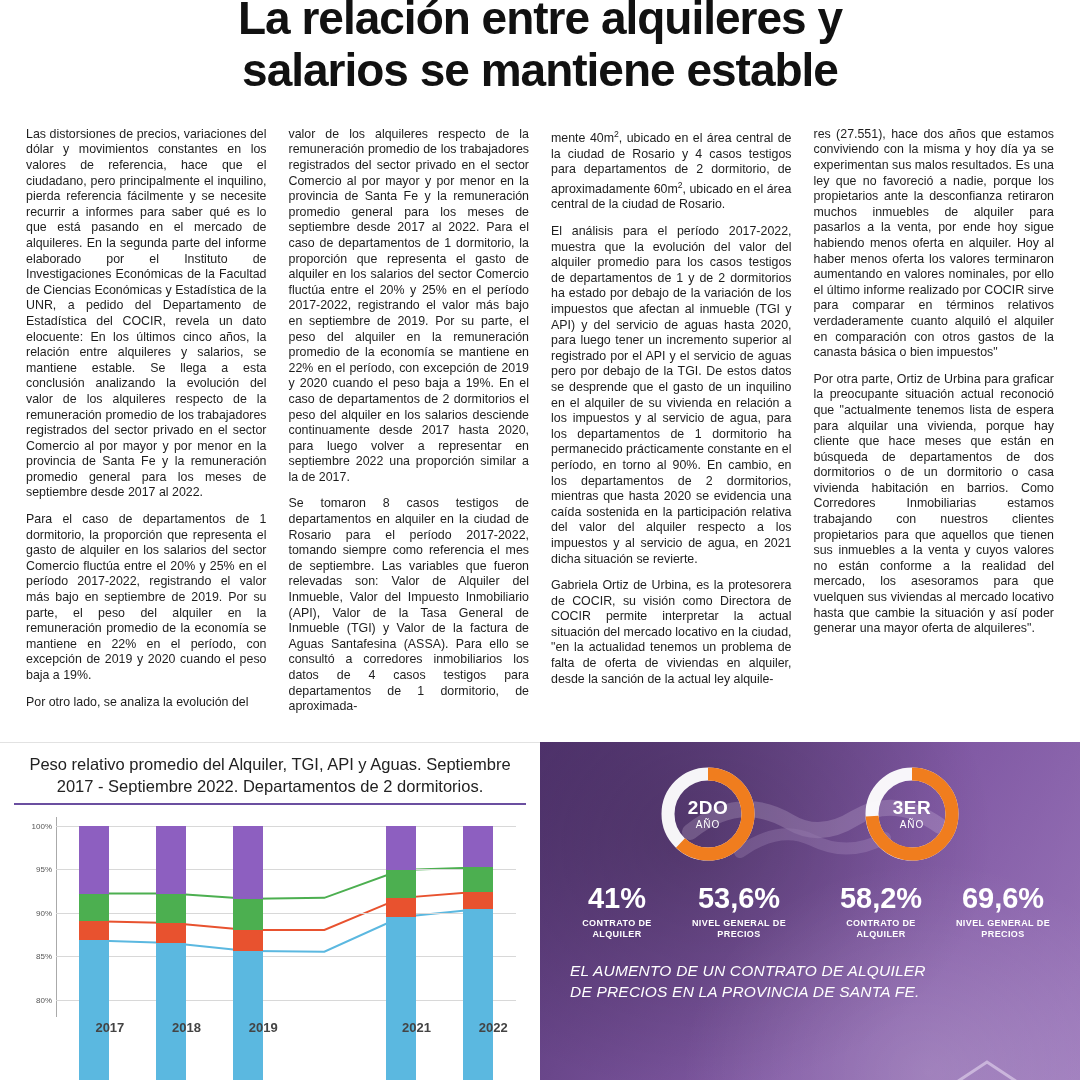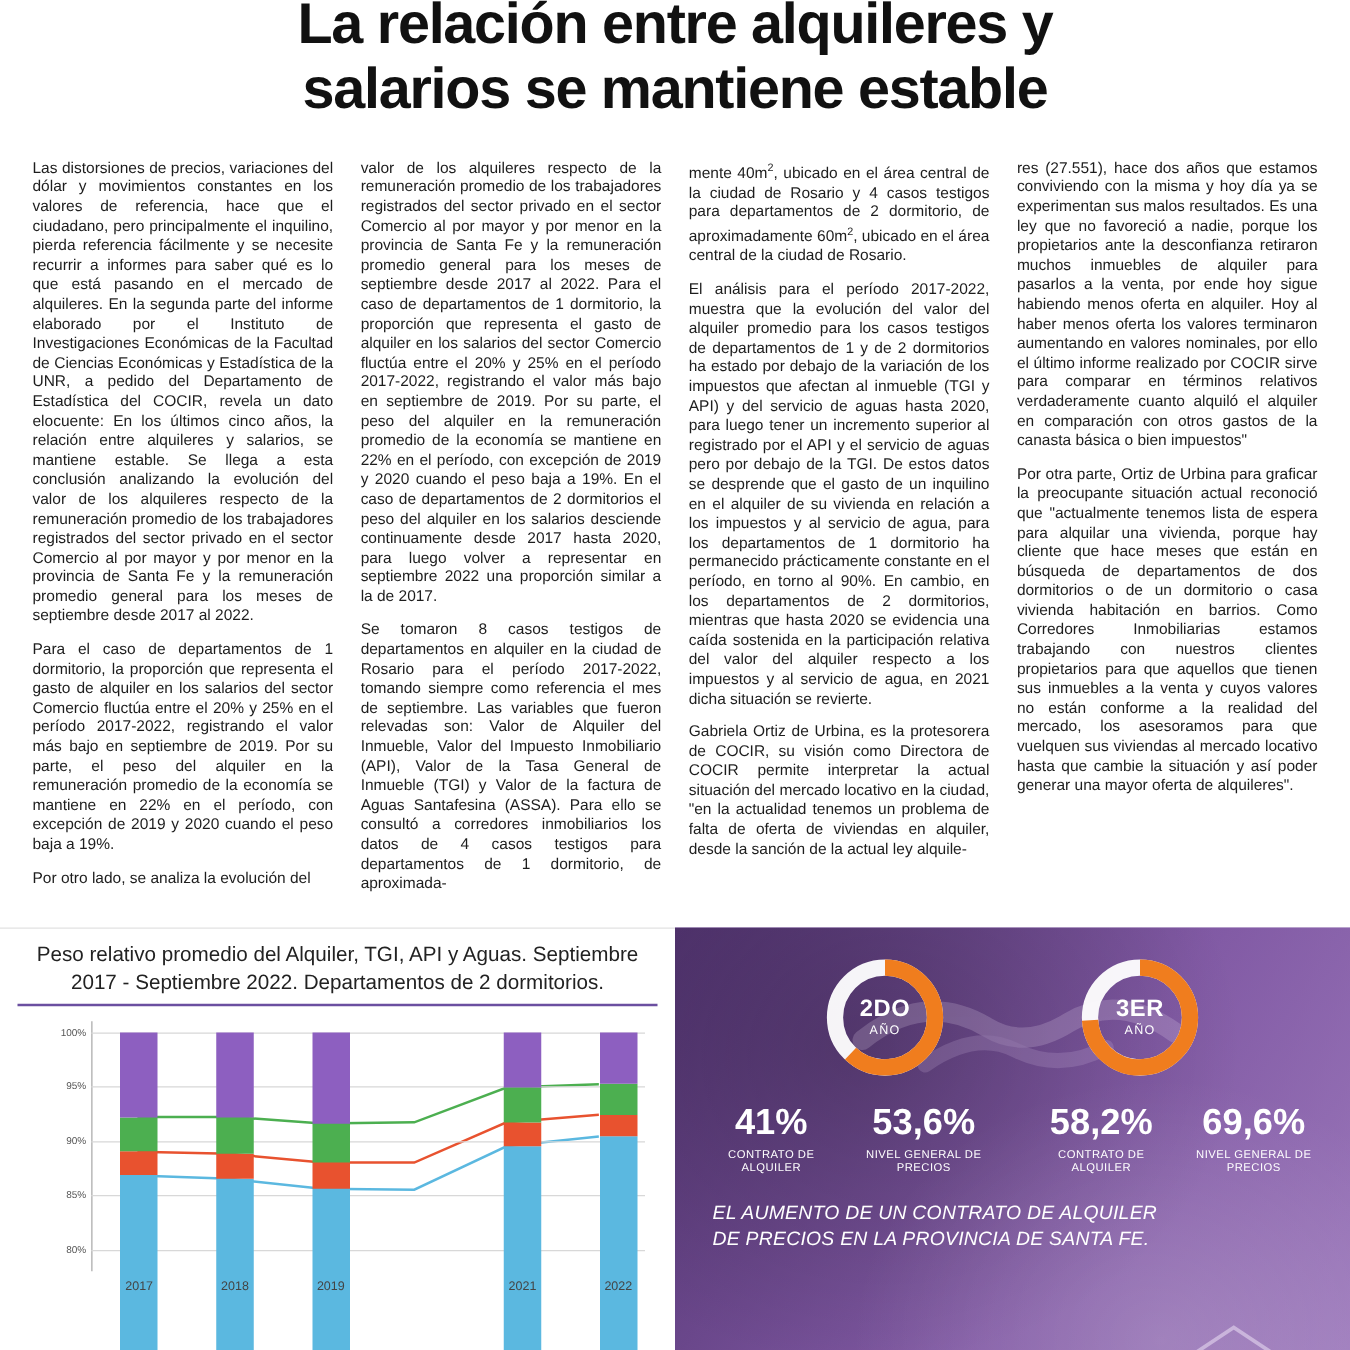--- a/index.html
+++ b/index.html
@@ -94,21 +94,20 @@
     left: 0; right: 0; top: -6px;
     height: 2px;
     background: #6b4fa0;
   }
   .plot {
     position: absolute;
     left: 42px;
     right: 10px;
     top: 8px;
     bottom: 22px;
-    margin-left: 17px;
   }
   .gridline {
     position: absolute;
     left: 0; right: 0;
     height: 1px;
     background: #d8d8d8;
   }
   .ylabel {
     position: absolute;
     left: -38px;
@@ -127,25 +126,26 @@
   .bar-group {
     position: absolute;
     bottom: 0;
     width: 30px;
   }
   .seg { position: absolute; left: 0; width: 100%; }
   .xlabel {
     position: absolute;
     bottom: -18px;
     width: 60px;
-    text-align: center;
-    font-size: 10px;
+    text-align: right;
+    font-size: 13px;
     color: #444;
     left: 50%;
     transform: translateX(-50%);
+    font-weight: bold;
   }
   .lines-svg {
     position: absolute;
     left: 0; top: 0;
     width: 100%; height: 100%;
     overflow: visible;
   }
 
   
   .promo {
@@ -226,20 +226,21 @@
     font-size: 29px;
     font-weight: bold;
     letter-spacing: 0;
   }
   .stat .cap {
     font-size: 9px;
     line-height: 11px;
     margin-top: 3px;
     text-transform: uppercase;
     letter-spacing: 0.4px;
+    font-weight: bold;
   }
   .promo-msg {
     position: absolute;
     left: 30px; right: 30px;
     top: 218px;
     text-align: left;
     font-size: 15.5px;
     line-height: 21px;
     letter-spacing: 0.2px;
     font-style: italic;

